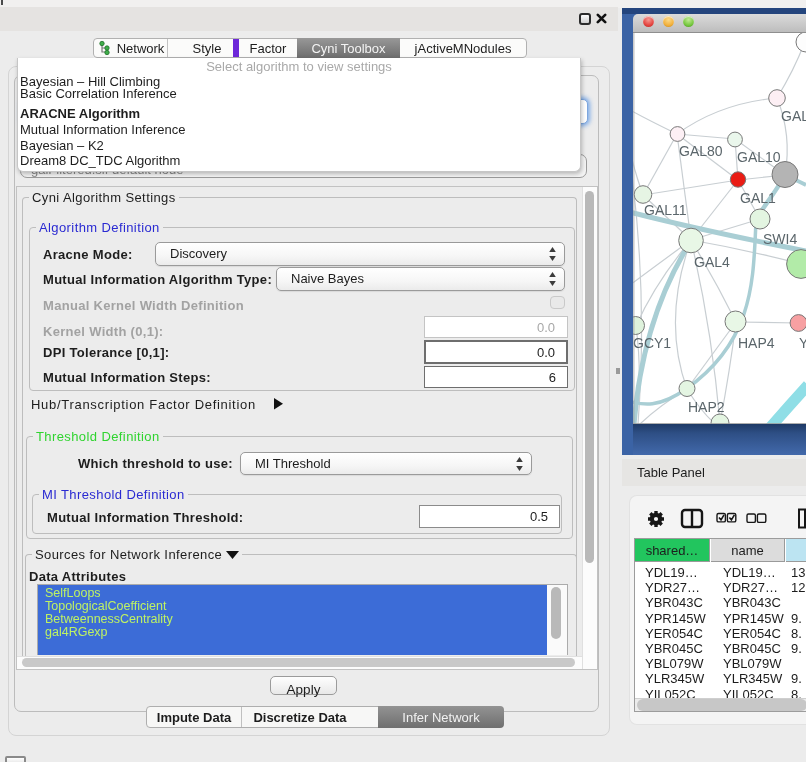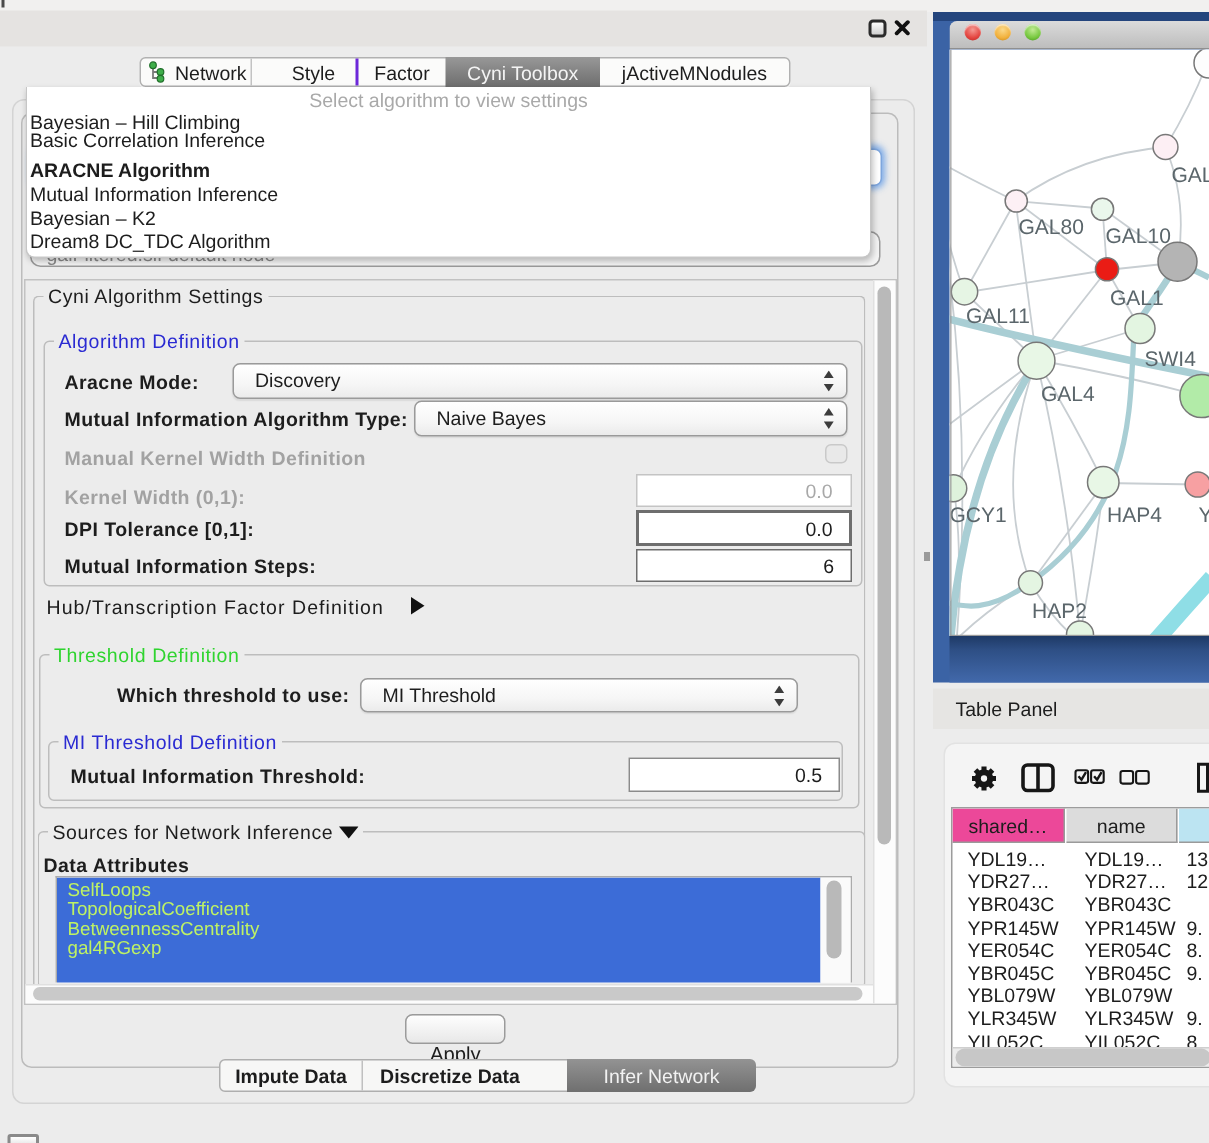--- a/index.html
+++ b/index.html
@@ -30,21 +30,21 @@
 <div class="abs" style="left:93px;top:38px;width:434px;height:20px;background:#fbfbfa;border:1px solid #b1b1b1;border-radius:4px;box-shadow:0 1px 0 rgba(255,255,255,.7)"></div>
 <div class="tabseg" style="left:94px;top:39px;width:74px;height:18px;border-right:1px solid #c3c3c3">
 <svg width="17" height="17" viewBox="0 0 17 17" style="margin-right:3px">
         <path d="M5 4 L5 12 L9 12 M5 8 L9 8" stroke="#7a7a7a" stroke-width="1.2" fill="none"></path>
         <circle cx="5" cy="3.5" r="2.2" fill="#3fae4a" stroke="#20702a" stroke-width=".8"></circle>
         <circle cx="10" cy="8" r="2.2" fill="#3fae4a" stroke="#20702a" stroke-width=".8"></circle>
         <circle cx="10" cy="12.5" r="2.2" fill="#3fae4a" stroke="#20702a" stroke-width=".8"></circle>
       </svg>
 <span>Network</span>
     </div>
-<div class="tabseg" style="left:181px;top:39px;width:58px;height:18px;border-right:2px solid #6d28d9">
+<div class="tabseg" style="left:181px;top:39px;width:58px;height:18px;border-right:6px solid #6d28d9">
       <span>Style</span>
     </div>
 <div class="tabseg" style="left:239px;top:39px;width:58px;height:18px">
       <span>Factor</span>
     </div>
 <div class="tabseg" style="left:297px;top:38px;width:103px;height:20px;background:linear-gradient(#989898,#6d6d6d);color:#f4f4f4">Cyni Toolbox</div>
 <div class="tabseg" style="left:400px;top:39px;width:126px;height:18px">
       <span>jActiveMNodules</span>
     </div>
 
@@ -120,21 +120,21 @@
 <div class="abs" style="left:0;top:0;width:509px;height:71px;background:#3c6cd7;color:#bef264;font-size:12.5px;padding:2px 0 0 7px;line-height:12.9px">SelfLoops<br>TopologicalCoefficient<br>BetweennessCentrality<br>gal4RGexp</div>
 <div class="abs" style="left:509px;top:0;width:22px;height:71px;background:#fafafa"></div>
 <div class="abs" style="left:513px;top:2px;width:10px;height:52px;background:#b9b9b9;border-radius:5px"></div>
 </div>
 
 <div class="abs" style="left:582px;top:187px;width:15px;height:482px;background:#fcfcfc;border-left:1px solid #e0e0e0"></div>
 <div class="abs" style="left:585px;top:191px;width:9px;height:372px;background:#b9b9b9;border-radius:5px"></div>
 <div class="abs" style="left:17px;top:656px;width:565px;height:13px;background:#fcfcfc;border-top:1px solid #e0e0e0"></div>
 <div class="abs" style="left:22px;top:658px;width:553px;height:9px;background:#c9c9c9;border-radius:5px"></div>
 
-<div class="abs" style="left:270px;top:676px;width:67px;height:19px;background:linear-gradient(#fefefe,#e8e8e8);border:1px solid #9b9b9b;border-radius:5px;text-align:center;padding-top:18px;font-size:13.5px">Apply</div>
+<div class="abs" style="left:270px;top:676px;width:67px;height:19px;background:linear-gradient(#fefefe,#e8e8e8);border:1px solid #9b9b9b;border-radius:5px;text-align:center;padding-top:5px;font-size:13.5px">Apply</div>
 
 <div class="abs" style="left:146px;top:706px;width:317px;height:22px;background:#f7f7f6;border:1px solid #aeaeae;border-radius:4px"></div>
 <div class="tabseg" style="left:147px;top:707px;width:95px;height:20px;border-right:1px solid #c0c0c0">
       <b>Impute Data</b>
     </div>
 <div class="tabseg" style="left:242px;top:707px;width:116px;height:20px">
       <b>Discretize Data</b>
     </div>
 <div class="tabseg" style="left:378px;top:706px;width:126px;height:22px;background:linear-gradient(#939393,#6f6f6f);color:#f2f2f2;border-radius:0 4px 4px 0">Infer Network</div>
 
@@ -250,21 +250,21 @@
 <g fill="none" stroke="#161616" stroke-width="1.4">
 <rect x="77" y="8.5" width="8.4" height="8.4" rx="1.5"></rect>
         <rect x="87.4" y="8.5" width="8.4" height="8.4" rx="1.5"></rect>
 <path d="M79 12.5 L81 14.8 L84 9.8 M89.4 12.5 L91.4 14.8 L94.4 9.8" stroke-width="1.6"></path>
 <rect x="107" y="9" width="8.4" height="8.4" rx="1.5"></rect>
         <rect x="117.4" y="9" width="8.4" height="8.4" rx="1.5"></rect>
 <path d="M159 4.5 h6 v18 h-6 z" stroke-width="2"></path>
 </g>
 </svg>
 <div class="abs" style="left:634px;top:538px;width:172px;height:174px;border:1px solid #9c9c9c;border-right:none;background:#fff;overflow:hidden">
-<div class="abs" style="left:0;top:0;width:75px;height:23px;background:#ec4899;border-right:1px solid #9a9a9a;border-bottom:1px solid #9a9a9a;text-align:center;padding-top:4px">shared…</div>
+<div class="abs" style="left:0;top:0;width:75px;height:23px;background:#22c55e;border-right:1px solid #9a9a9a;border-bottom:1px solid #9a9a9a;text-align:center;padding-top:4px">shared…</div>
 <div class="abs" style="left:76px;top:0;width:74px;height:23px;background:#dcdcdc;border-right:1px solid #9a9a9a;border-bottom:1px solid #9a9a9a;text-align:center;padding-top:4px">name</div>
 <div class="abs" style="left:151px;top:0;width:21px;height:23px;background:#bce4f2;border-bottom:1px solid #9a9a9a"></div>
 <div class="abs" style="left:10px;top:26px;line-height:15.2px">YDL19…<br>YDR27…<br>YBR043C<br>YPR145W<br>YER054C<br>YBR045C<br>YBL079W<br>YLR345W<br>YIL052C</div>
 <div class="abs" style="left:88px;top:26px;line-height:15.2px">YDL19…<br>YDR27…<br>YBR043C<br>YPR145W<br>YER054C<br>YBR045C<br>YBL079W<br>YLR345W<br>YIL052C</div>
 <div class="abs" style="left:156px;top:26px;line-height:15.2px">13<br>12<br><br>9.<br>8.<br>9.<br><br>9.<br>8.</div>
 <div class="abs" style="left:0;top:159px;width:172px;height:15px;background:#ececec;border-top:1px solid #cfcfcf"></div>
 <div class="abs" style="left:2px;top:160px;width:170px;height:12px;background:#c7c7c7;border-radius:6px"></div>
 </div>
 </div>
 </body></html>

